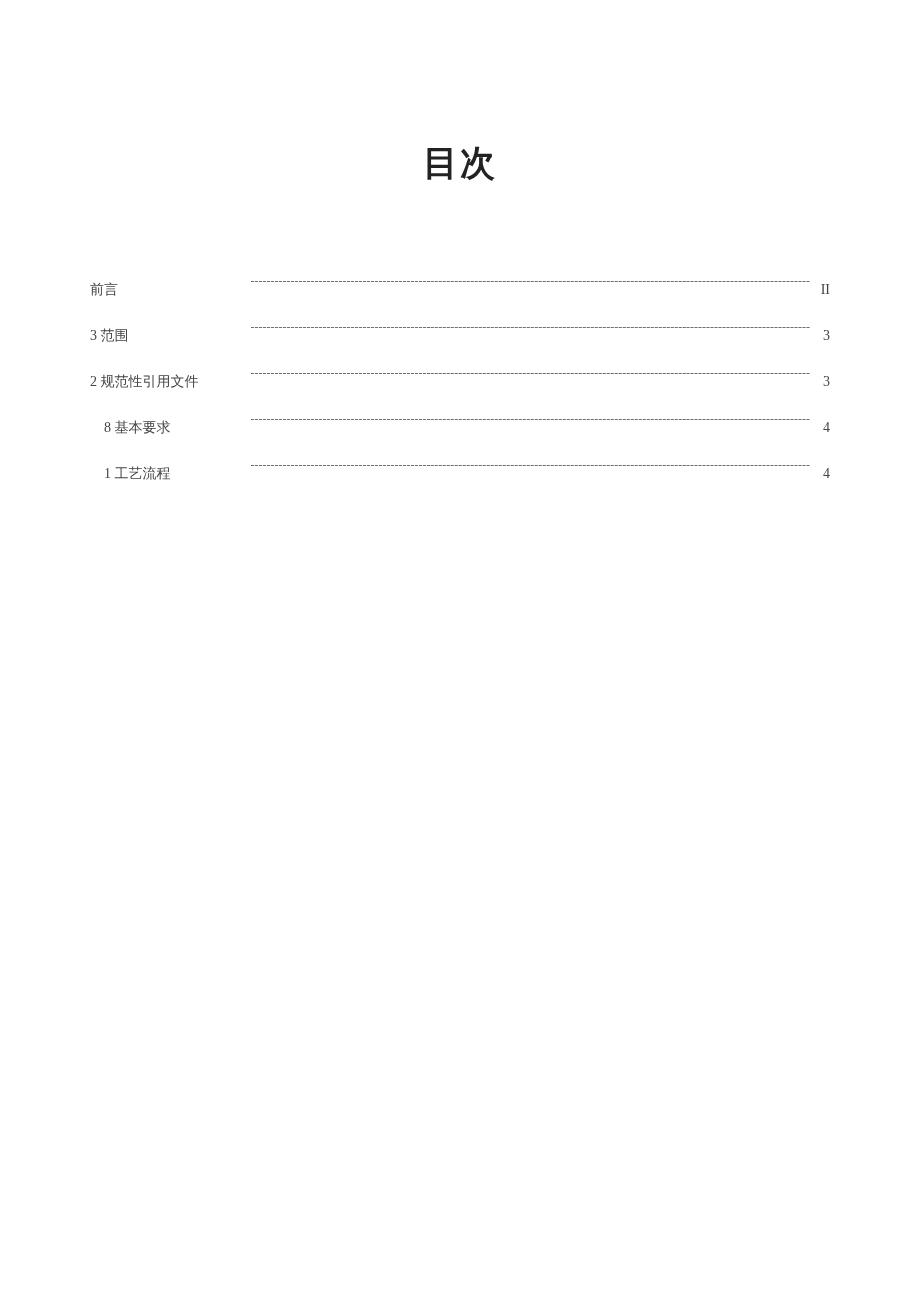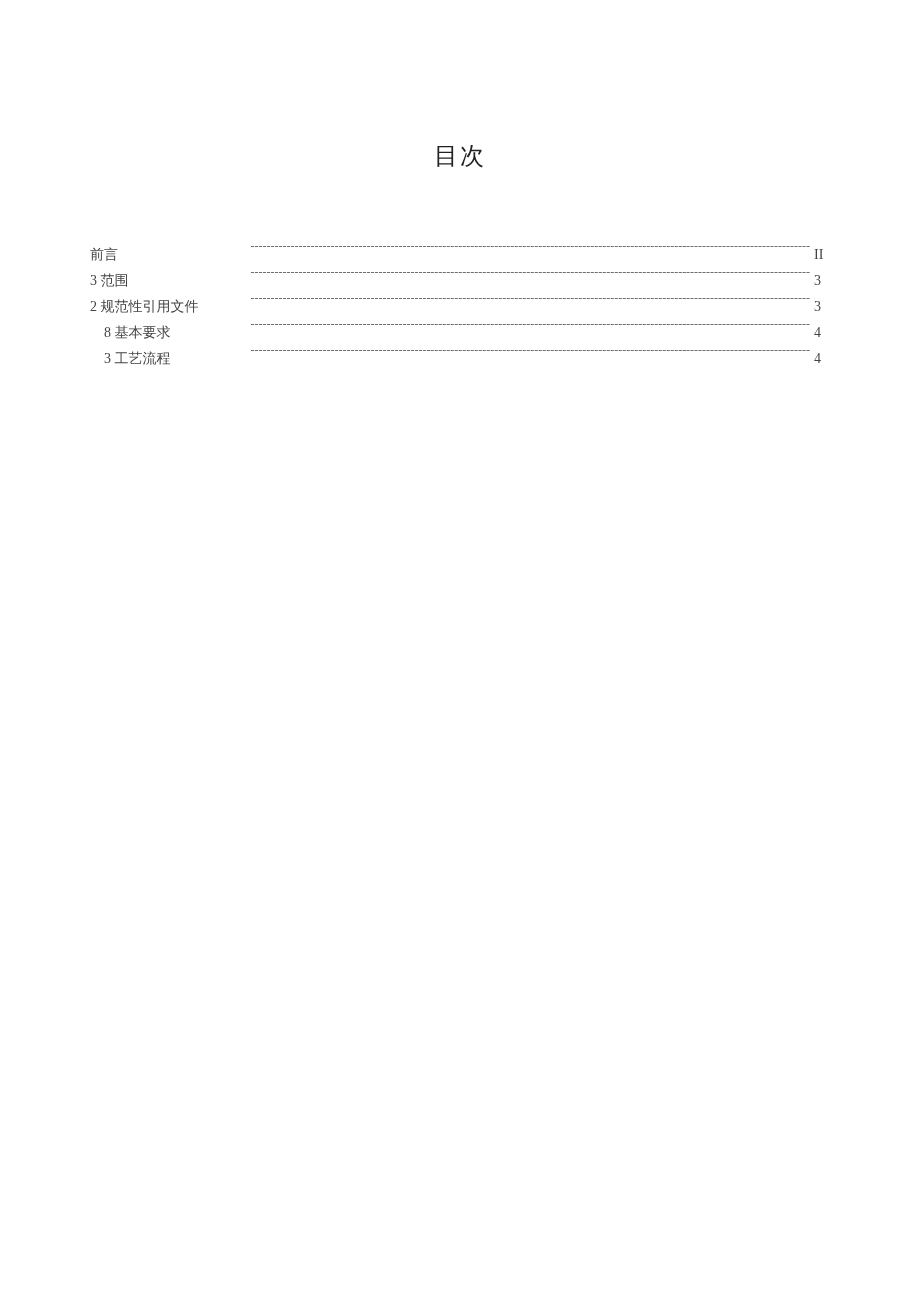--- a/index.html
+++ b/index.html
@@ -10,22 +10,22 @@
     body {
       width: 920px;
       height: 1301px;
       background: #ffffff;
       font-family: "SimSun", "宋体", serif;
       padding: 140px 90px 0 90px;
       color: #333;
     }
     .title {
       text-align: center;
-      font-size: 24px;
-      font-weight: normal;
+      font-size: 35px;
+      font-weight: bold;
       margin-bottom: 70px;
       color: #222;
       font-family: "SimHei", "黑体", sans-serif;
       letter-spacing: 2px;
     }
     .toc {
       width: 100%;
     }
     .toc-entry {
       display: flex;
@@ -33,41 +33,42 @@
       font-size: 14px;
       line-height: 26px;
       white-space: nowrap;
       color: #444;
     }
     .toc-entry.indent {
       padding-left: 14px;
     }
     .toc-label {
       flex-shrink: 0;
+      margin-top: 20px;
     }
     .toc-dashes {
       flex: 1;
       overflow: hidden;
       letter-spacing: 0;
       color: #666;
       margin: 0 4px;
       position: relative;
       height: 14px;
     }
     .toc-dashes::after {
       content: "--------------------------------------------------------------------------------------------------------------------------------------------";
       font-size: 12px;
       position: absolute;
       right: 0;
       bottom: 0;
     }
     .toc-page {
       flex-shrink: 0;
       min-width: 16px;
-      text-align: left;
+      text-align: right;
     }
   </style>
 </head>
 <body>
 
 <h1 class="title">目次</h1>
 
 <div class="toc">
   <div class="toc-entry">
     <span class="toc-label">前言</span>
@@ -83,17 +84,17 @@
     <span class="toc-label">2 规范性引用文件</span>
     <span class="toc-dashes"></span>
     <span class="toc-page">3</span>
   </div>
   <div class="toc-entry indent">
     <span class="toc-label">8 基本要求</span>
     <span class="toc-dashes"></span>
     <span class="toc-page">4</span>
   </div>
   <div class="toc-entry indent">
-    <span class="toc-label">3 工艺流程</span>
+    <span class="toc-label">1 工艺流程</span>
     <span class="toc-dashes"></span>
     <span class="toc-page">4</span>
   </div>
 </div>
 
 </body></html>

